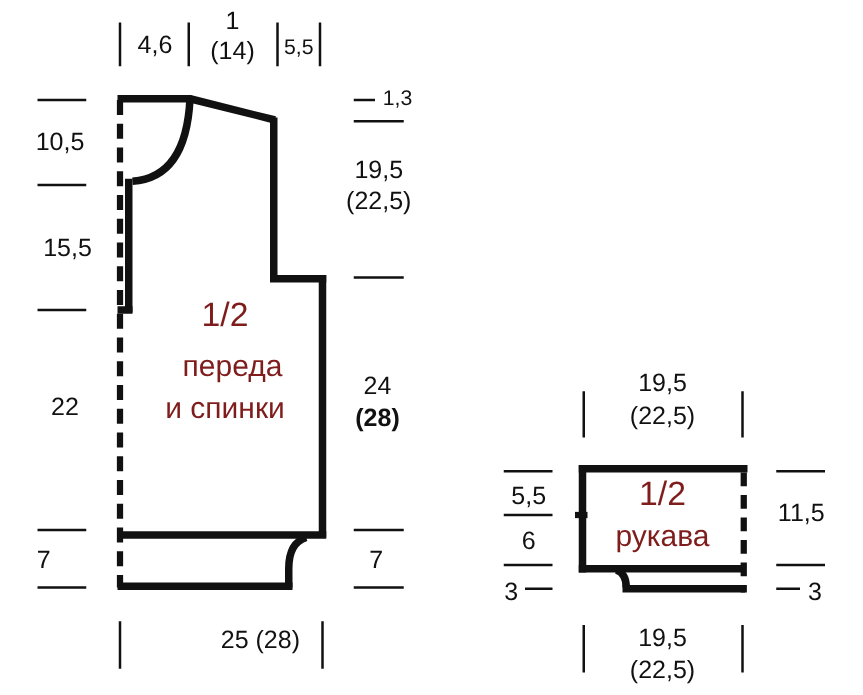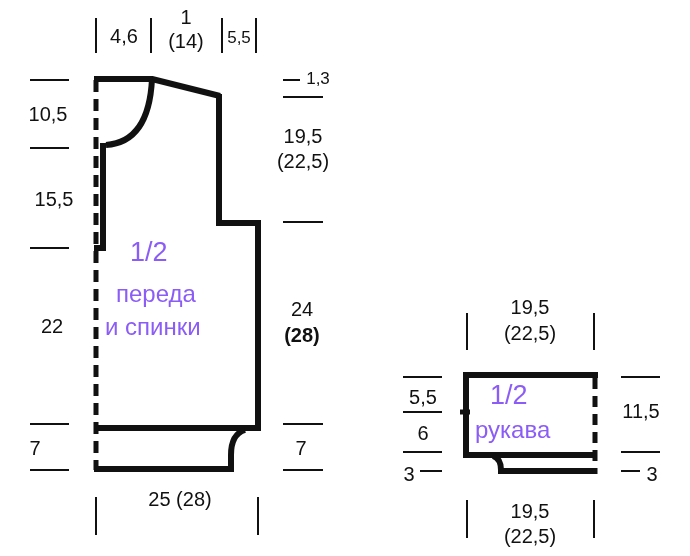--- a/index.html
+++ b/index.html
@@ -1,21 +1,21 @@
 <!DOCTYPE html>
 <html><head>
 <meta charset="utf-8">
 <style>
   html, body { margin: 0; padding: 0; background: #ffffff; }
   body { width: 690px; height: 556px; position: relative; overflow: hidden;
          font-family: "Liberation Sans", sans-serif; color: #111; }
   svg.shapes { position: absolute; left: 0; top: 0; }
   .lbl { position: absolute; font-size: 20px; line-height: 22px; text-align: center; white-space: nowrap; color: #111; }
   .lbl.sm { font-size: 17px; }
-  .title { position: absolute; font-size: 24px; line-height: 27px; white-space: nowrap; color: #8b5cf6; }
+  .title { position: absolute; font-size: 24px; line-height: 27px; text-align: center; white-space: nowrap; color: #7f1d1d; }
   .big { font-size: 27px; }
 </style>
 </head>
 <body>
 
 <svg class="shapes" width="690" height="556" viewBox="0 0 690 556">
   <g stroke="#111" fill="none" stroke-linecap="butt">
 
     <g>
 
@@ -114,21 +114,21 @@
 <div class="lbl" style="left:22px;top:315px;width:60px;">22</div>
 <div class="lbl" style="left:20px;top:437px;width:30px;">7</div>
 
 <div class="lbl sm" style="left:300px;top:68px;width:36px;">1,3</div>
 <div class="lbl" style="left:265px;top:125px;width:76px;">19,5</div>
 <div class="lbl" style="left:265px;top:150px;width:76px;">(22,5)</div>
 <div class="lbl" style="left:270px;top:298px;width:64px;">24</div>
 <div class="lbl" style="left:270px;top:324px;width:64px;font-weight:bold;">(28)</div>
 <div class="lbl" style="left:286px;top:437px;width:30px;">7</div>
 
-<div class="lbl" style="left:120px;top:488px;width:120px;">25 (28)</div>
+<div class="lbl" style="left:120px;top:501px;width:120px;text-align:right;">25 (28)</div>
 
 <div class="title big" style="left:130px;top:239px;width:100px;">1/2</div>
 <div class="title" style="left:116px;top:280px;width:140px;">переда</div>
 <div class="title" style="left:105px;top:313px;width:150px;">и спинки</div>
 
 <div class="lbl" style="left:490px;top:296px;width:80px;">19,5</div>
 <div class="lbl" style="left:490px;top:322px;width:80px;">(22,5)</div>
 
 <div class="lbl" style="left:403px;top:386px;width:40px;">5,5</div>
 <div class="lbl" style="left:403px;top:422px;width:40px;">6</div>

